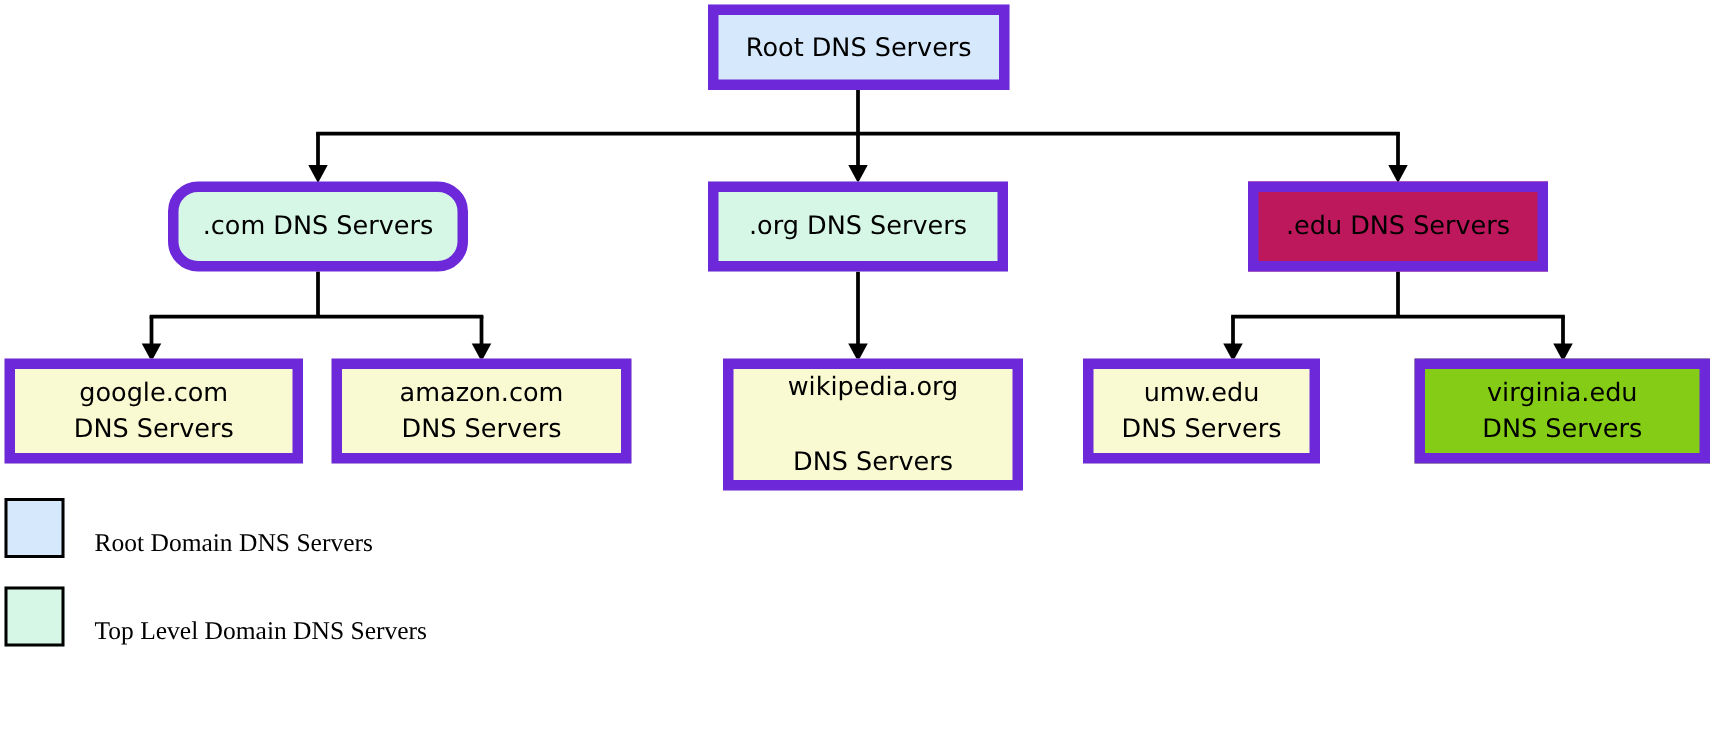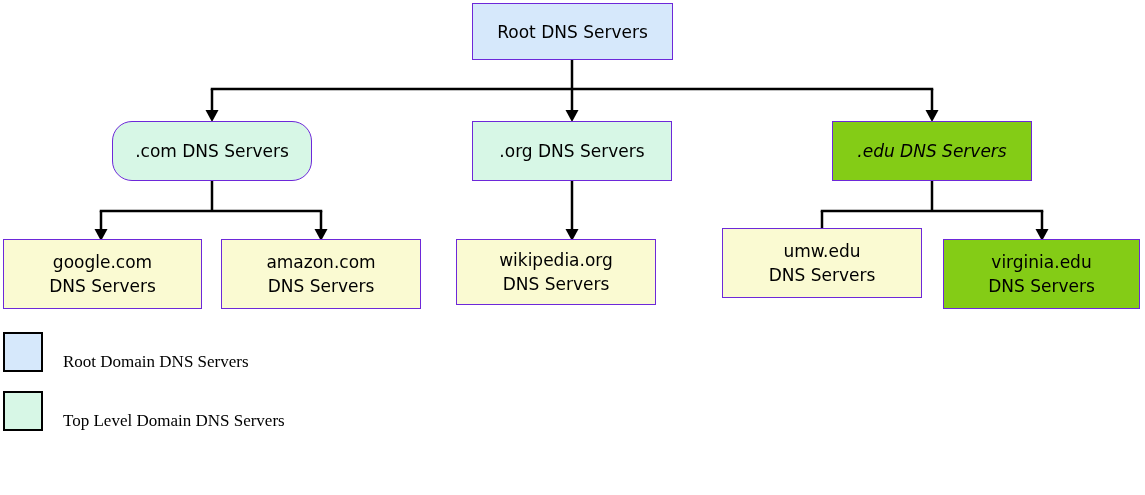--- a/index.html
+++ b/index.html
@@ -13,37 +13,37 @@
     overflow: hidden;
   }
   .connectors {
     position: absolute;
     left: 0; top: 0;
     pointer-events: none;
   }
   .node {
     position: absolute;
     box-sizing: border-box;
-    border: 1px solid #6d28d9;
+    border: 7px solid #6d28d9;
     display: flex;
     flex-direction: column;
     align-items: center;
     justify-content: center;
     text-align: center;
     font-size: 17px;
     line-height: 24px;
   }
   .node-root     { left: 472px; top: 3px;   width: 201px; height: 57px; }
   .node-com      { left: 112px; top: 121px; width: 200px; height: 60px; border-radius: 20px; }
   .node-org      { left: 472px; top: 121px; width: 200px; height: 60px; }
   .node-edu      { left: 832px; top: 121px; width: 200px; height: 60px; }
   .node-google   { left: 3px;   top: 239px; width: 199px; height: 70px; }
   .node-amazon   { left: 221px; top: 239px; width: 200px; height: 70px; }
-  .node-wiki     { left: 456px; top: 239px; width: 200px; height: 66px; }
-  .node-umw      { left: 722px; top: 228px; width: 200px; height: 70px; }
+  .node-wiki     { left: 482px; top: 239px; width: 200px; height: 88px; justify-content: space-between; }
+  .node-umw      { left: 722px; top: 239px; width: 158px; height: 70px; }
   .node-virginia { left: 943px; top: 239px; width: 197px; height: 70px; }
   .legend-row {
     position: absolute;
     left: 3px;
     display: flex;
     align-items: flex-end;
     gap: 20px;
     height: 41px;
     font-family: Liberation Serif, serif;
   }
@@ -102,21 +102,21 @@
   <div class="node node-root" style="background-color: rgb(214, 232, 251);">
     <span>Root DNS Servers</span>
   </div>
 
   <div class="node node-com" style="background-color: rgb(215, 247, 230);">
     <span>.com DNS Servers</span>
   </div>
   <div class="node node-org" style="background-color: rgb(215, 247, 230);">
     <span>.org DNS Servers</span>
   </div>
-  <div class="node node-edu" style="background-color: #84cc16; font-style: italic;">
+  <div class="node node-edu" style="background-color: #be185d;">
     <span>.edu DNS Servers</span>
   </div>
 
   <div class="node node-google" style="background-color: rgb(250, 250, 210); justify-content: center;">
     <span>google.com</span>
     <span>DNS Servers</span>
   </div>
   <div class="node node-amazon" style="background-color: rgb(250, 250, 210);">
     <span>amazon.com</span>
     <span>DNS Servers</span>

